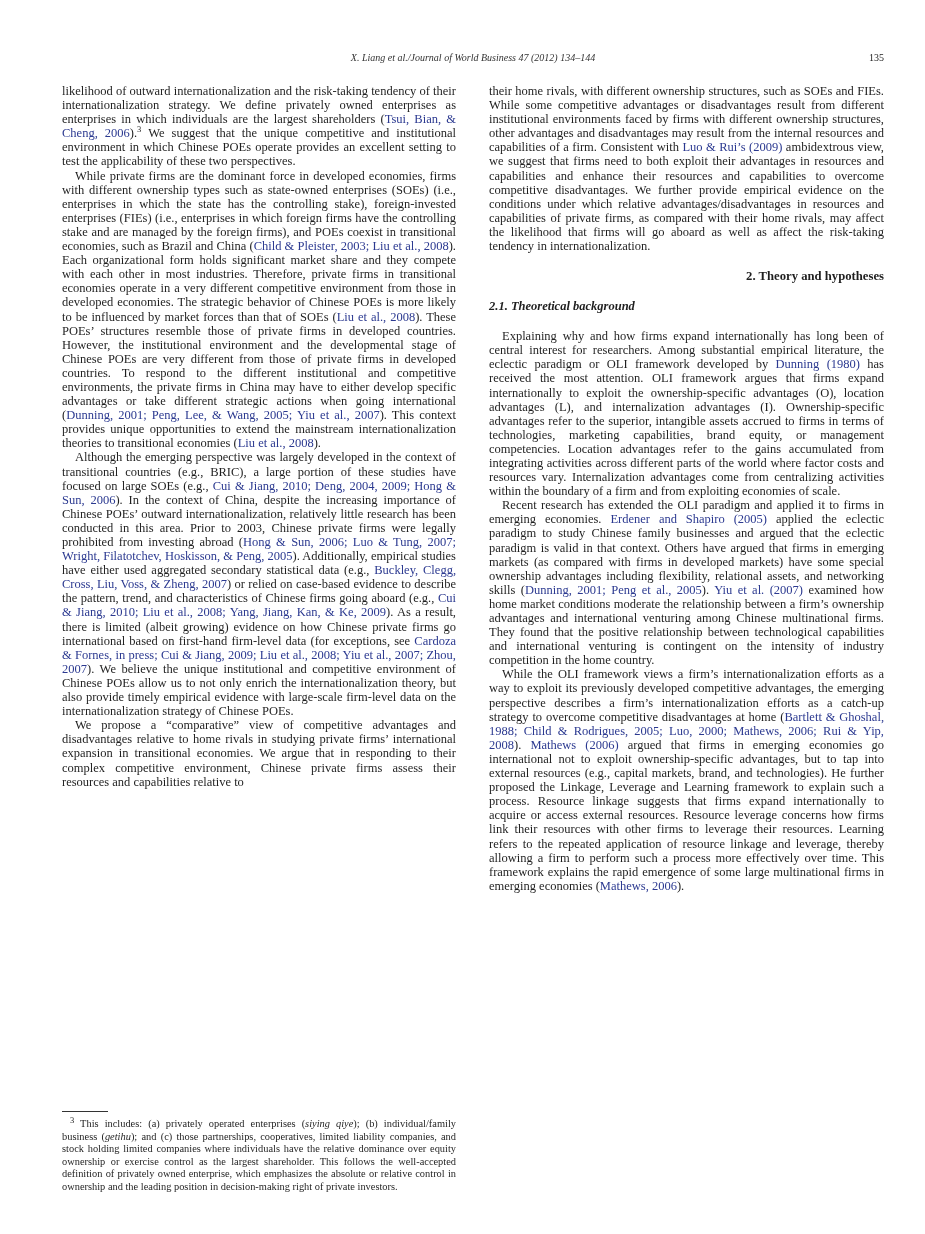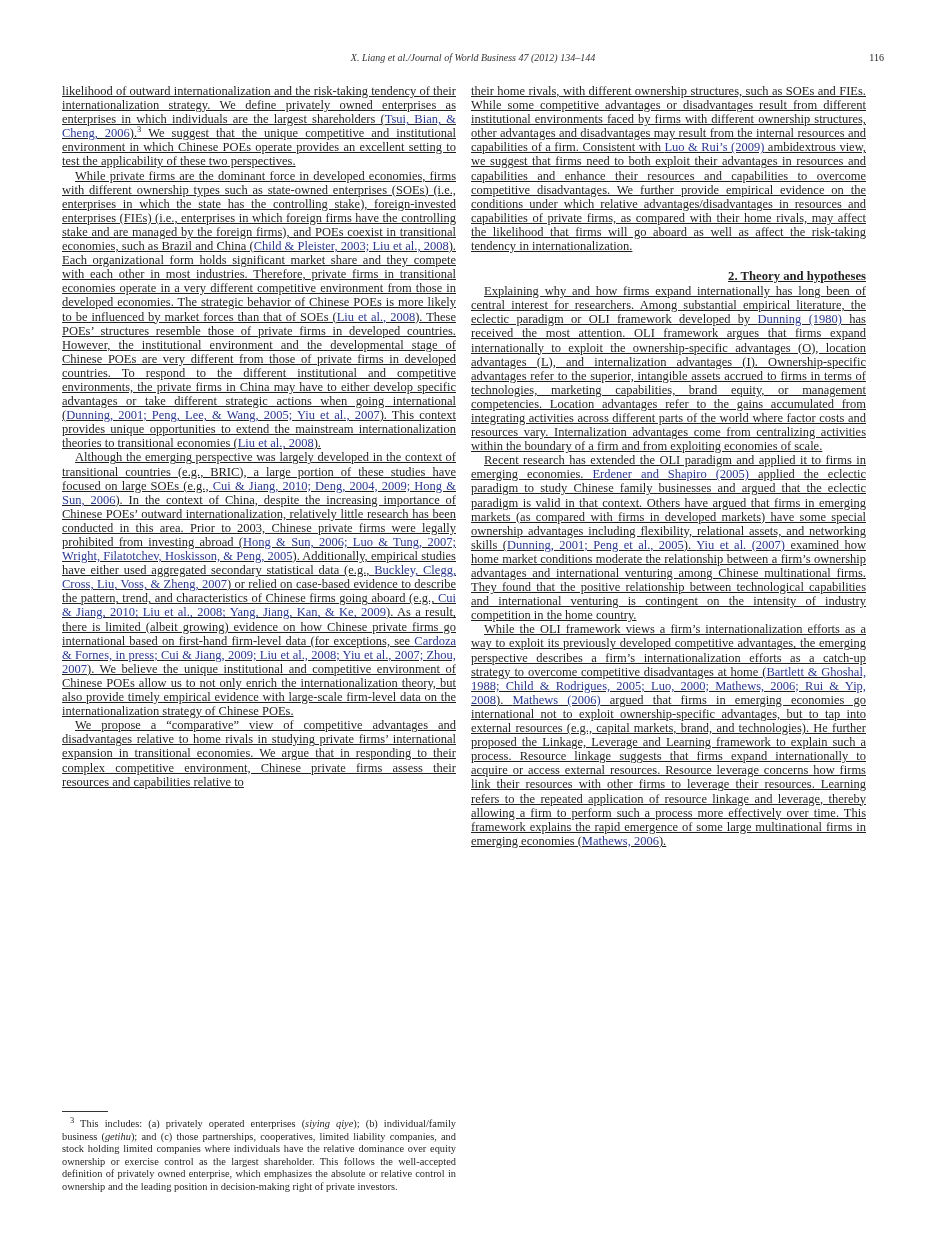--- a/index.html
+++ b/index.html
@@ -16,23 +16,23 @@
   }
   .page{position:absolute;inset:0;padding-left:15px;}
   .running-head{
     position:absolute;top:52px;left:62px;width:822px;height:14px;
     font-size:10px;font-style:italic;color:#333;text-align:center;
   }
   .folio{
     position:absolute;top:0;right:0;
     font-style:normal;font-size:10px;color:#222;
   }
-  .col{position:absolute;top:84px;color:var(--ink);text-decoration:underline;}
+  .col{position:absolute;top:84px;color:var(--ink);}
   .col-left{left:62px;width:394px;}
-  .col-right{left:471px;width:395px;}
+  .col-right{left:489px;width:395px;}
   p.para{
     margin:0;
     font-size:12.5px;line-height:14.1px;
     text-align:justify;
     color:var(--ink);
   }
   p.indent{text-indent:13px;}
   .cite{color:var(--cite);}
   .it{font-style:italic;}
   sup.sup{font-size:8.5px;line-height:0;vertical-align:super;}
@@ -54,37 +54,38 @@
     margin:0;font-size:10.4px;line-height:12.5px;text-align:justify;text-indent:8px;
   }
 </style>
 </head>
 <body>
 
 <div class="page">
 
   <div class="running-head">
     <span>X. Liang et al./Journal of World Business 47 (2012) 134–144</span>
-    <span class="folio">116</span>
+    <span class="folio">135</span>
   </div>
 
   <div class="col col-left">
     <div>
         <p class="para"><span>likelihood of outward internationalization and the risk-taking tendency of their internationalization strategy. We define privately owned enterprises as enterprises in which individuals are the largest shareholders (</span><span class="cite">Tsui, Bian, &amp; Cheng, 2006</span><span>).</span><sup class="sup">3</sup><span> We suggest that the unique competitive and institutional environment in which Chinese POEs operate provides an excellent setting to test the applicability of these two perspectives.</span></p>
         <p class="para indent"><span>While private firms are the dominant force in developed economies, firms with different ownership types such as state-owned enterprises (SOEs) (i.e., enterprises in which the state has the controlling stake), foreign-invested enterprises (FIEs) (i.e., enterprises in which foreign firms have the controlling stake and are managed by the foreign firms), and POEs coexist in transitional economies, such as Brazil and China (</span><span class="cite">Child &amp; Pleister, 2003; Liu et al., 2008</span><span>). Each organizational form holds significant market share and they compete with each other in most industries. Therefore, private firms in transitional economies operate in a very different competitive environment from those in developed economies. The strategic behavior of Chinese POEs is more likely to be influenced by market forces than that of SOEs (</span><span class="cite">Liu et al., 2008</span><span>). These POEs’ structures resemble those of private firms in developed countries. However, the institutional environment and the developmental stage of Chinese POEs are very different from those of private firms in developed countries. To respond to the different institutional and competitive environments, the private firms in China may have to either develop specific advantages or take different strategic actions when going international (</span><span class="cite">Dunning, 2001; Peng, Lee, &amp; Wang, 2005; Yiu et al., 2007</span><span>). This context provides unique opportunities to extend the mainstream internationalization theories to transitional economies (</span><span class="cite">Liu et al., 2008</span><span>).</span></p>
         <p class="para indent"><span>Although the emerging perspective was largely developed in the context of transitional countries (e.g., BRIC), a large portion of these studies have focused on large SOEs (e.g., </span><span class="cite">Cui &amp; Jiang, 2010; Deng, 2004, 2009; Hong &amp; Sun, 2006</span><span>). In the context of China, despite the increasing importance of Chinese POEs’ outward internationalization, relatively little research has been conducted in this area. Prior to 2003, Chinese private firms were legally prohibited from investing abroad (</span><span class="cite">Hong &amp; Sun, 2006; Luo &amp; Tung, 2007; Wright, Filatotchev, Hoskisson, &amp; Peng, 2005</span><span>). Additionally, empirical studies have either used aggregated secondary statistical data (e.g., </span><span class="cite">Buckley, Clegg, Cross, Liu, Voss, &amp; Zheng, 2007</span><span>) or relied on case-based evidence to describe the pattern, trend, and characteristics of Chinese firms going aboard (e.g., </span><span class="cite">Cui &amp; Jiang, 2010; Liu et al., 2008; Yang, Jiang, Kan, &amp; Ke, 2009</span><span>). As a result, there is limited (albeit growing) evidence on how Chinese private firms go international based on first-hand firm-level data (for exceptions, see </span><span class="cite">Cardoza &amp; Fornes, in press; Cui &amp; Jiang, 2009; Liu et al., 2008; Yiu et al., 2007; Zhou, 2007</span><span>). We believe the unique institutional and competitive environment of Chinese POEs allow us to not only enrich the internationalization theory, but also provide timely empirical evidence with large-scale firm-level data on the internationalization strategy of Chinese POEs.</span></p>
         <p class="para indent"><span>We propose a “comparative” view of competitive advantages and disadvantages relative to home rivals in studying private firms’ international expansion in transitional economies. We argue that in responding to their complex competitive environment, Chinese private firms assess their resources and capabilities relative to</span></p>
       </div>
   </div>
 
   <div class="col col-right">
     <div>
         <p class="para"><span>their home rivals, with different ownership structures, such as SOEs and FIEs. While some competitive advantages or disadvantages result from different institutional environments faced by firms with different ownership structures, other advantages and disadvantages may result from the internal resources and capabilities of a firm. Consistent with </span><span class="cite">Luo &amp; Rui’s (2009)</span><span> ambidextrous view, we suggest that firms need to both exploit their advantages in resources and capabilities and enhance their resources and capabilities to overcome competitive disadvantages. We further provide empirical evidence on the conditions under which relative advantages/disadvantages in resources and capabilities of private firms, as compared with their home rivals, may affect the likelihood that firms will go aboard as well as affect the risk-taking tendency in internationalization.</span></p>
       </div>
     <h2 class="section-heading">2. Theory and hypotheses</h2>
+    <h3 class="subsection-heading">2.1. Theoretical background</h3>
     <div>
         <p class="para indent"><span>Explaining why and how firms expand internationally has long been of central interest for researchers. Among substantial empirical literature, the eclectic paradigm or OLI framework developed by </span><span class="cite">Dunning (1980)</span><span> has received the most attention. OLI framework argues that firms expand internationally to exploit the ownership-specific advantages (O), location advantages (L), and internalization advantages (I). Ownership-specific advantages refer to the superior, intangible assets accrued to firms in terms of technologies, marketing capabilities, brand equity, or management competencies. Location advantages refer to the gains accumulated from integrating activities across different parts of the world where factor costs and resources vary. Internalization advantages come from centralizing activities within the boundary of a firm and from exploiting economies of scale.</span></p>
         <p class="para indent"><span>Recent research has extended the OLI paradigm and applied it to firms in emerging economies. </span><span class="cite">Erdener and Shapiro (2005)</span><span> applied the eclectic paradigm to study Chinese family businesses and argued that the eclectic paradigm is valid in that context. Others have argued that firms in emerging markets (as compared with firms in developed markets) have some special ownership advantages including flexibility, relational assets, and networking skills (</span><span class="cite">Dunning, 2001; Peng et al., 2005</span><span>). </span><span class="cite">Yiu et al. (2007)</span><span> examined how home market conditions moderate the relationship between a firm’s ownership advantages and international venturing among Chinese multinational firms. They found that the positive relationship between technological capabilities and international venturing is contingent on the intensity of industry competition in the home country.</span></p>
         <p class="para indent"><span>While the OLI framework views a firm’s internationalization efforts as a way to exploit its previously developed competitive advantages, the emerging perspective describes a firm’s internationalization efforts as a catch-up strategy to overcome competitive disadvantages at home (</span><span class="cite">Bartlett &amp; Ghoshal, 1988; Child &amp; Rodrigues, 2005; Luo, 2000; Mathews, 2006; Rui &amp; Yip, 2008</span><span>). </span><span class="cite">Mathews (2006)</span><span> argued that firms in emerging economies go international not to exploit ownership-specific advantages, but to tap into external resources (e.g., capital markets, brand, and technologies). He further proposed the Linkage, Leverage and Learning framework to explain such a process. Resource linkage suggests that firms expand internationally to acquire or access external resources. Resource leverage concerns how firms link their resources with other firms to leverage their resources. Learning refers to the repeated application of resource linkage and leverage, thereby allowing a firm to perform such a process more effectively over time. This framework explains the rapid emergence of some large multinational firms in emerging economies (</span><span class="cite">Mathews, 2006</span><span>).</span></p>
       </div>
   </div>
 
   <div class="footnote">
     <div class="footnote-rule"></div>
     <p class="footnote-text"><sup class="sup">3</sup><span> This includes: (a) privately operated enterprises (</span><span class="it">siying qiye</span><span>); (b) individual/family business (</span><span class="it">getihu</span><span>); and (c) those partnerships, cooperatives, limited liability companies, and stock holding limited companies where individuals have the relative dominance over equity ownership or exercise control as the largest shareholder. This follows the well-accepted definition of privately owned enterprise, which emphasizes the absolute or relative control in ownership and the leading position in decision-making right of private investors.</span></p>

